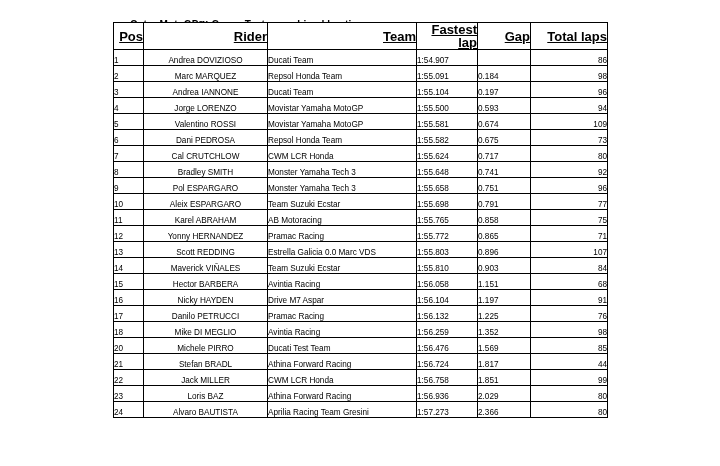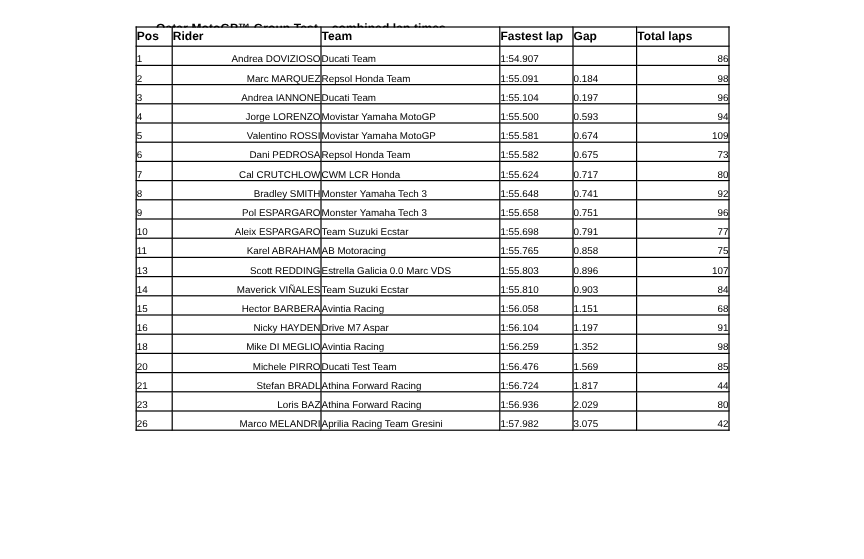--- a/index.html
+++ b/index.html
@@ -49,43 +49,44 @@
   table.laps th, table.laps td {
     border: 1px solid #000000;
     padding: 0;
     vertical-align: bottom;
     line-height: 1;
     background: #ffffff;
   }
   table.laps thead th {
     height: 15px;
     vertical-align: middle;
-    text-align: left;
+    text-align: right;
     font-weight: bold;
-    font-size: 10px;
+    font-size: 13px;
+    text-decoration: underline;
   }
   table.laps tbody td {
     height: 15px;
   }
   
   .col-pos   { width: 30px; }
   .col-rider { width: 124px; }
   .col-team  { width: 149px; }
   .col-fast  { width: 61px; }
   .col-gap   { width: 53px; }
   .col-laps  { width: 77px; }
 
   td.c-pos {
     text-align: left;
     padding-left: 5px;
     padding-bottom: 1px;
     vertical-align: bottom;
   }
   td.c-rider {
-    text-align: right;
+    text-align: center;
     padding-left: 4px;
     padding-bottom: 4px;
     vertical-align: bottom;
     white-space: nowrap;
     overflow: hidden;
   }
   td.c-team {
     text-align: left;
     padding-left: 4px;
     padding-bottom: 4px;
@@ -222,20 +223,28 @@
           </tr>
           <tr>
             <td class="c-pos">11</td>
             <td class="c-rider">Karel ABRAHAM</td>
             <td class="c-team">AB Motoracing</td>
             <td class="c-fast">1:55.765</td>
             <td class="c-gap">0.858</td>
             <td class="c-laps">75</td>
           </tr>
           <tr>
+            <td class="c-pos">12</td>
+            <td class="c-rider">Yonny HERNANDEZ</td>
+            <td class="c-team">Pramac Racing</td>
+            <td class="c-fast">1:55.772</td>
+            <td class="c-gap">0.865</td>
+            <td class="c-laps">71</td>
+          </tr>
+          <tr>
             <td class="c-pos">13</td>
             <td class="c-rider">Scott REDDING</td>
             <td class="c-team">Estrella Galicia 0.0 Marc VDS</td>
             <td class="c-fast">1:55.803</td>
             <td class="c-gap">0.896</td>
             <td class="c-laps">107</td>
           </tr>
           <tr>
             <td class="c-pos">14</td>
             <td class="c-rider">Maverick VIÑALES</td>
@@ -254,20 +263,28 @@
           </tr>
           <tr>
             <td class="c-pos">16</td>
             <td class="c-rider">Nicky HAYDEN</td>
             <td class="c-team">Drive M7 Aspar</td>
             <td class="c-fast">1:56.104</td>
             <td class="c-gap">1.197</td>
             <td class="c-laps">91</td>
           </tr>
           <tr>
+            <td class="c-pos">17</td>
+            <td class="c-rider">Danilo PETRUCCI</td>
+            <td class="c-team">Pramac Racing</td>
+            <td class="c-fast">1:56.132</td>
+            <td class="c-gap">1.225</td>
+            <td class="c-laps">76</td>
+          </tr>
+          <tr>
             <td class="c-pos">18</td>
             <td class="c-rider">Mike DI MEGLIO</td>
             <td class="c-team">Avintia Racing</td>
             <td class="c-fast">1:56.259</td>
             <td class="c-gap">1.352</td>
             <td class="c-laps">98</td>
           </tr>
           <tr>
             <td class="c-pos">20</td>
             <td class="c-rider">Michele PIRRO</td>
@@ -278,32 +295,40 @@
           </tr>
           <tr>
             <td class="c-pos">21</td>
             <td class="c-rider">Stefan BRADL</td>
             <td class="c-team">Athina Forward Racing</td>
             <td class="c-fast">1:56.724</td>
             <td class="c-gap">1.817</td>
             <td class="c-laps">44</td>
           </tr>
           <tr>
+            <td class="c-pos">22</td>
+            <td class="c-rider">Jack MILLER</td>
+            <td class="c-team">CWM LCR Honda</td>
+            <td class="c-fast">1:56.758</td>
+            <td class="c-gap">1.851</td>
+            <td class="c-laps">99</td>
+          </tr>
+          <tr>
             <td class="c-pos">23</td>
             <td class="c-rider">Loris BAZ</td>
             <td class="c-team">Athina Forward Racing</td>
             <td class="c-fast">1:56.936</td>
             <td class="c-gap">2.029</td>
             <td class="c-laps">80</td>
           </tr>
           <tr>
-            <td class="c-pos">26</td>
-            <td class="c-rider">Marco MELANDRI</td>
+            <td class="c-pos">24</td>
+            <td class="c-rider">Alvaro BAUTISTA</td>
             <td class="c-team">Aprilia Racing Team Gresini</td>
-            <td class="c-fast">1:57.982</td>
-            <td class="c-gap">3.075</td>
-            <td class="c-laps">42</td>
+            <td class="c-fast">1:57.273</td>
+            <td class="c-gap">2.366</td>
+            <td class="c-laps">80</td>
           </tr>
         </tbody>
     </table>
   </div>
 
 </div>
 
 </body></html>

